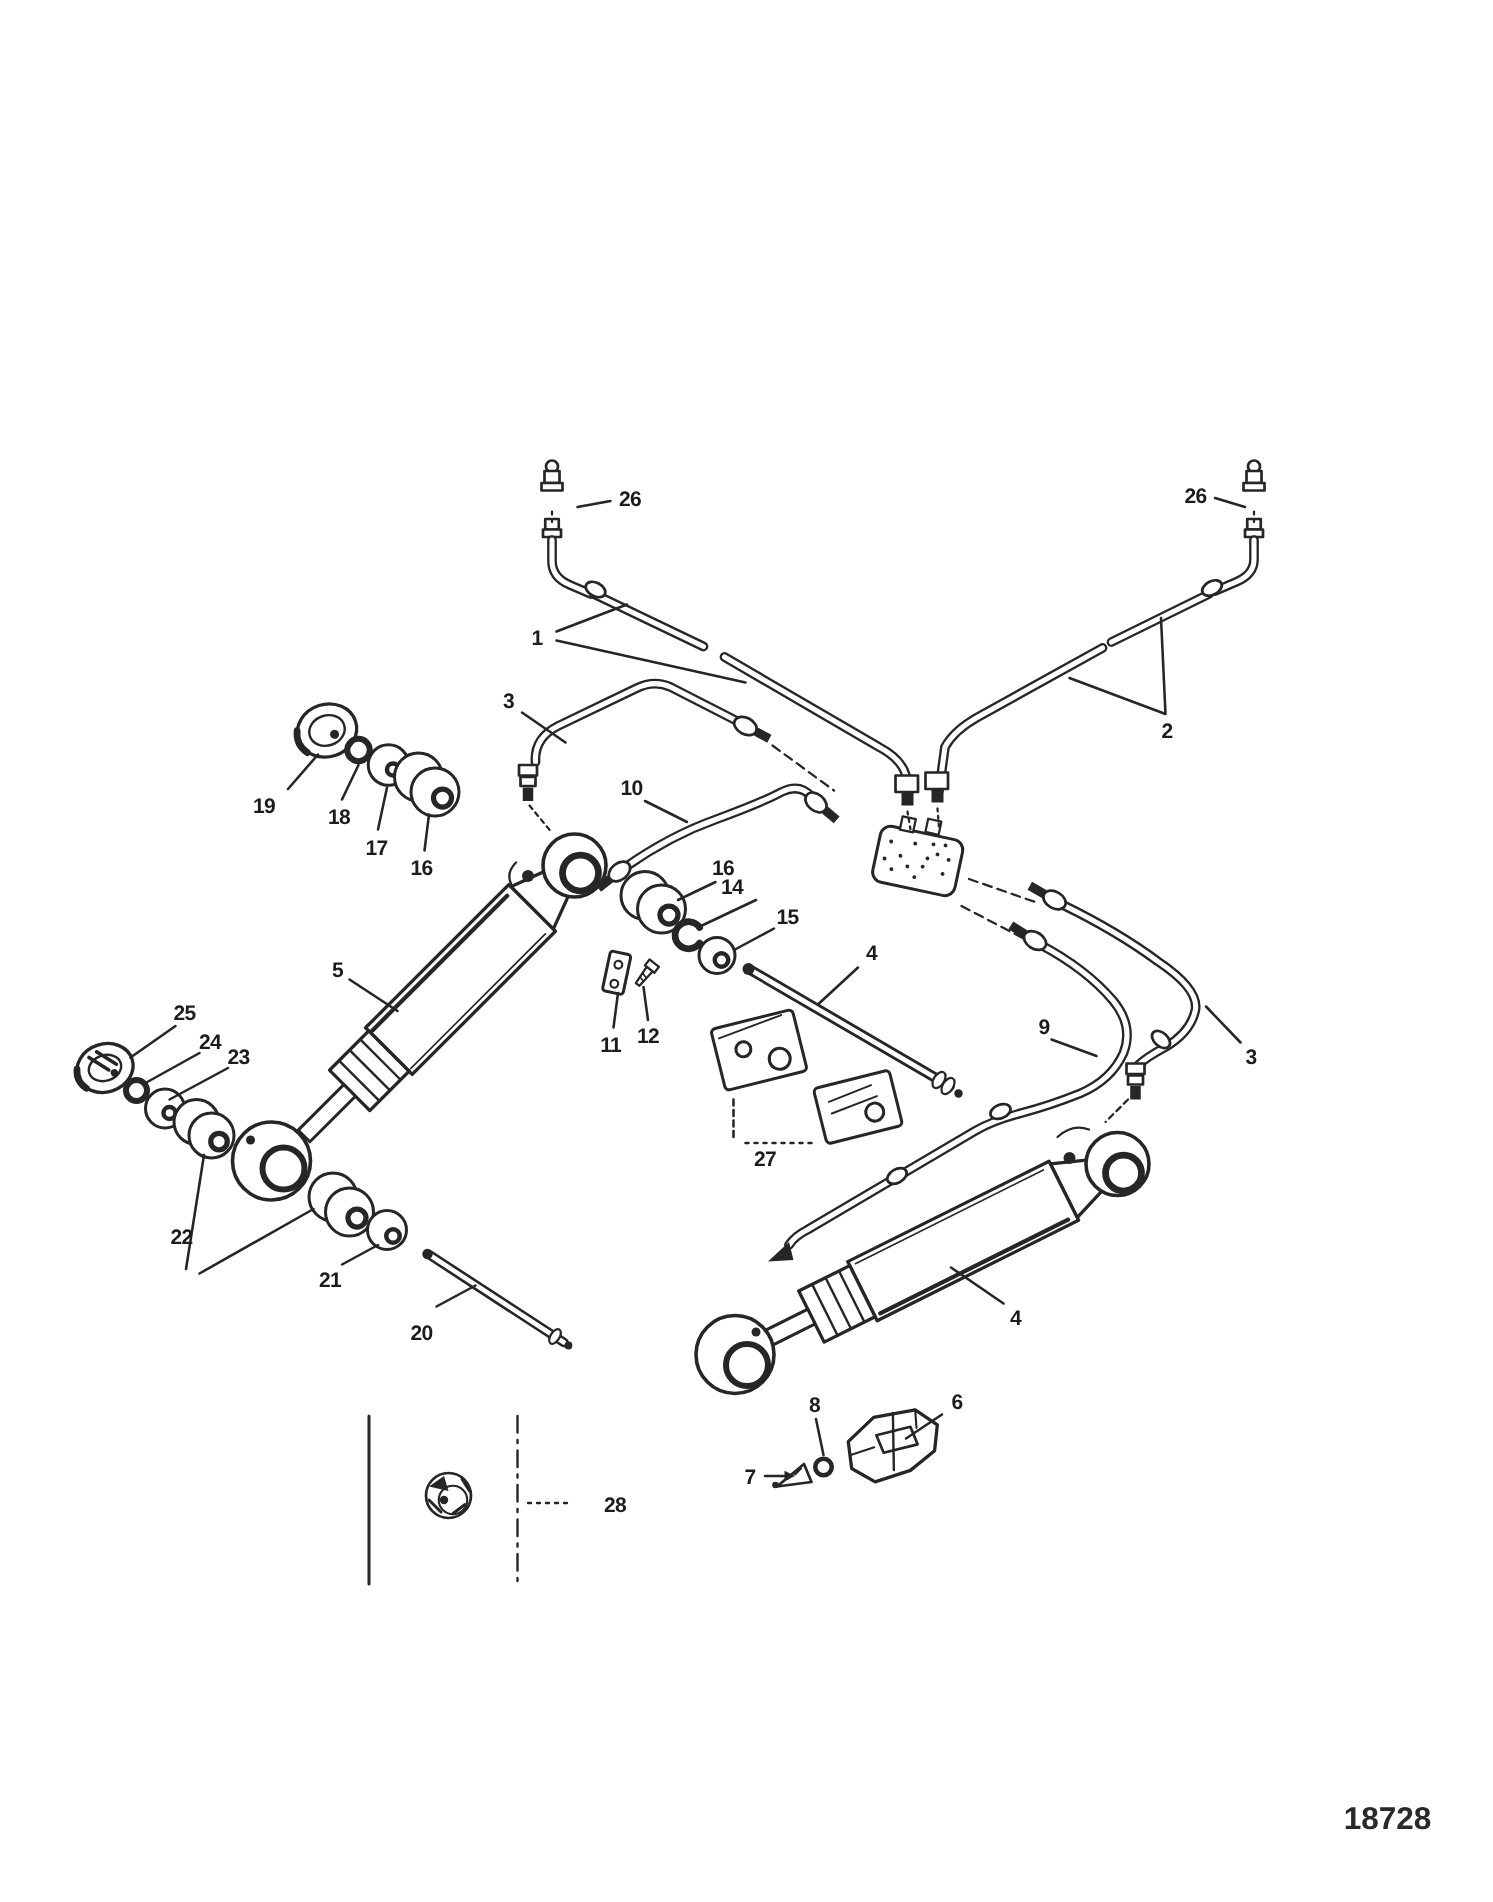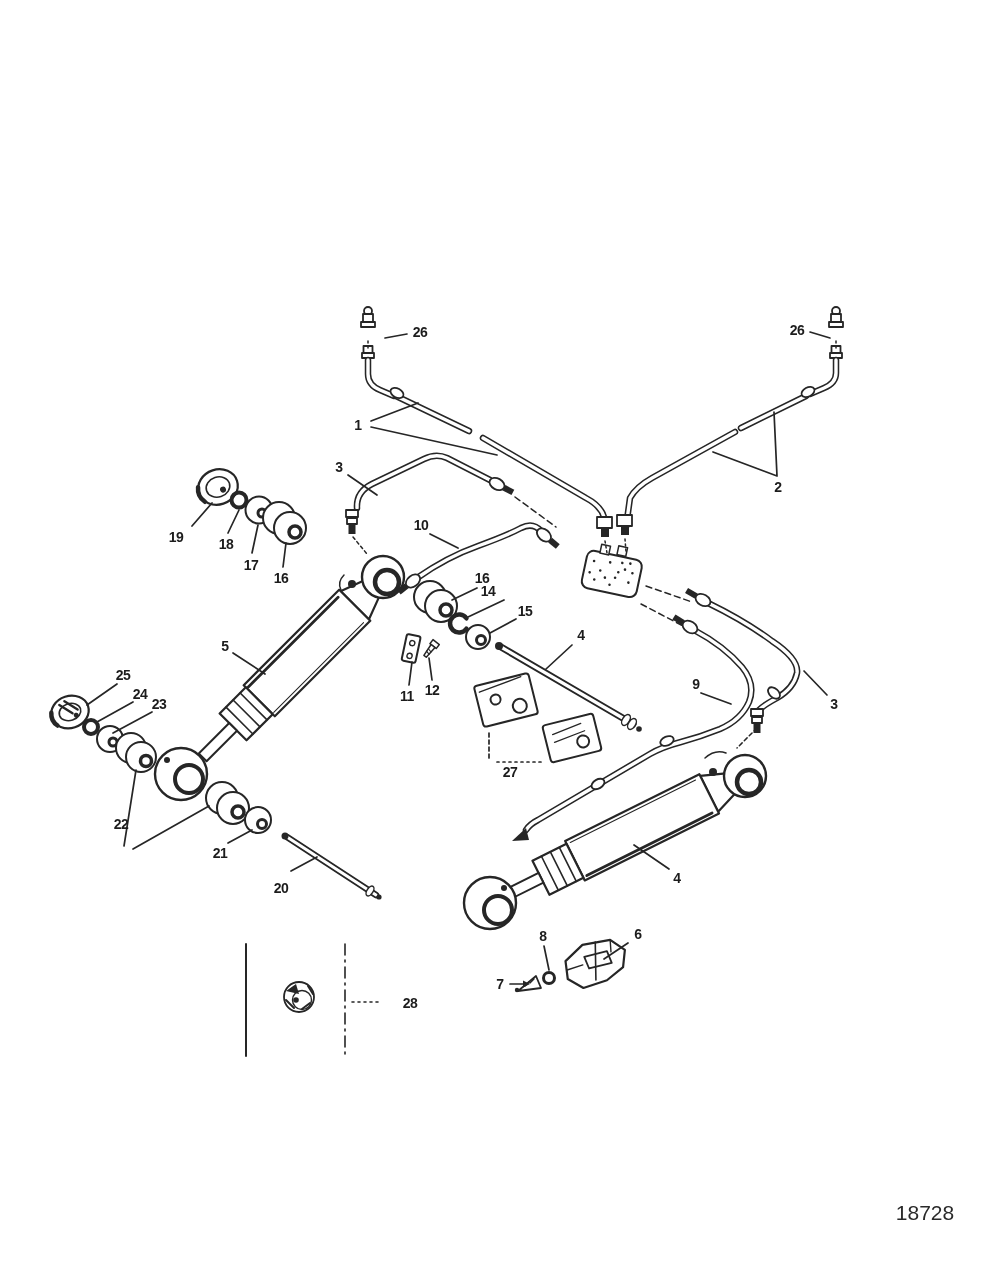--- a/index.html
+++ b/index.html
@@ -7,21 +7,21 @@
          font-family:"Liberation Sans",sans-serif;}
   svg{position:absolute;left:0;top:0;}
   .o{stroke:#262626;fill:none;stroke-linecap:round;stroke-linejoin:round;}
   .w{stroke:#ffffff;fill:none;stroke-linecap:round;stroke-linejoin:round;}
   .f{fill:#ffffff;stroke:#262626;stroke-linejoin:round;}
   .d{fill:#262626;stroke:none;}
   .callout{position:absolute;transform:translate(-50%,-50%);
            font-weight:700;font-size:14px;color:#1c1c1c;letter-spacing:-0.5px;
            font-family:"Liberation Sans",sans-serif;white-space:nowrap;}
   .pn{position:absolute;transform:translate(-50%,-50%);
-      font-weight:400;font-size:21px;color:#2a2a2a;
+      font-weight:700;font-size:21px;color:#2a2a2a;
       font-family:"Liberation Sans",sans-serif;}
 </style>
 </head>
 <body>
 
 <div class="stage">
 
 <svg width="995" height="1268" viewBox="0 0 995 1268">
 
   <g>

